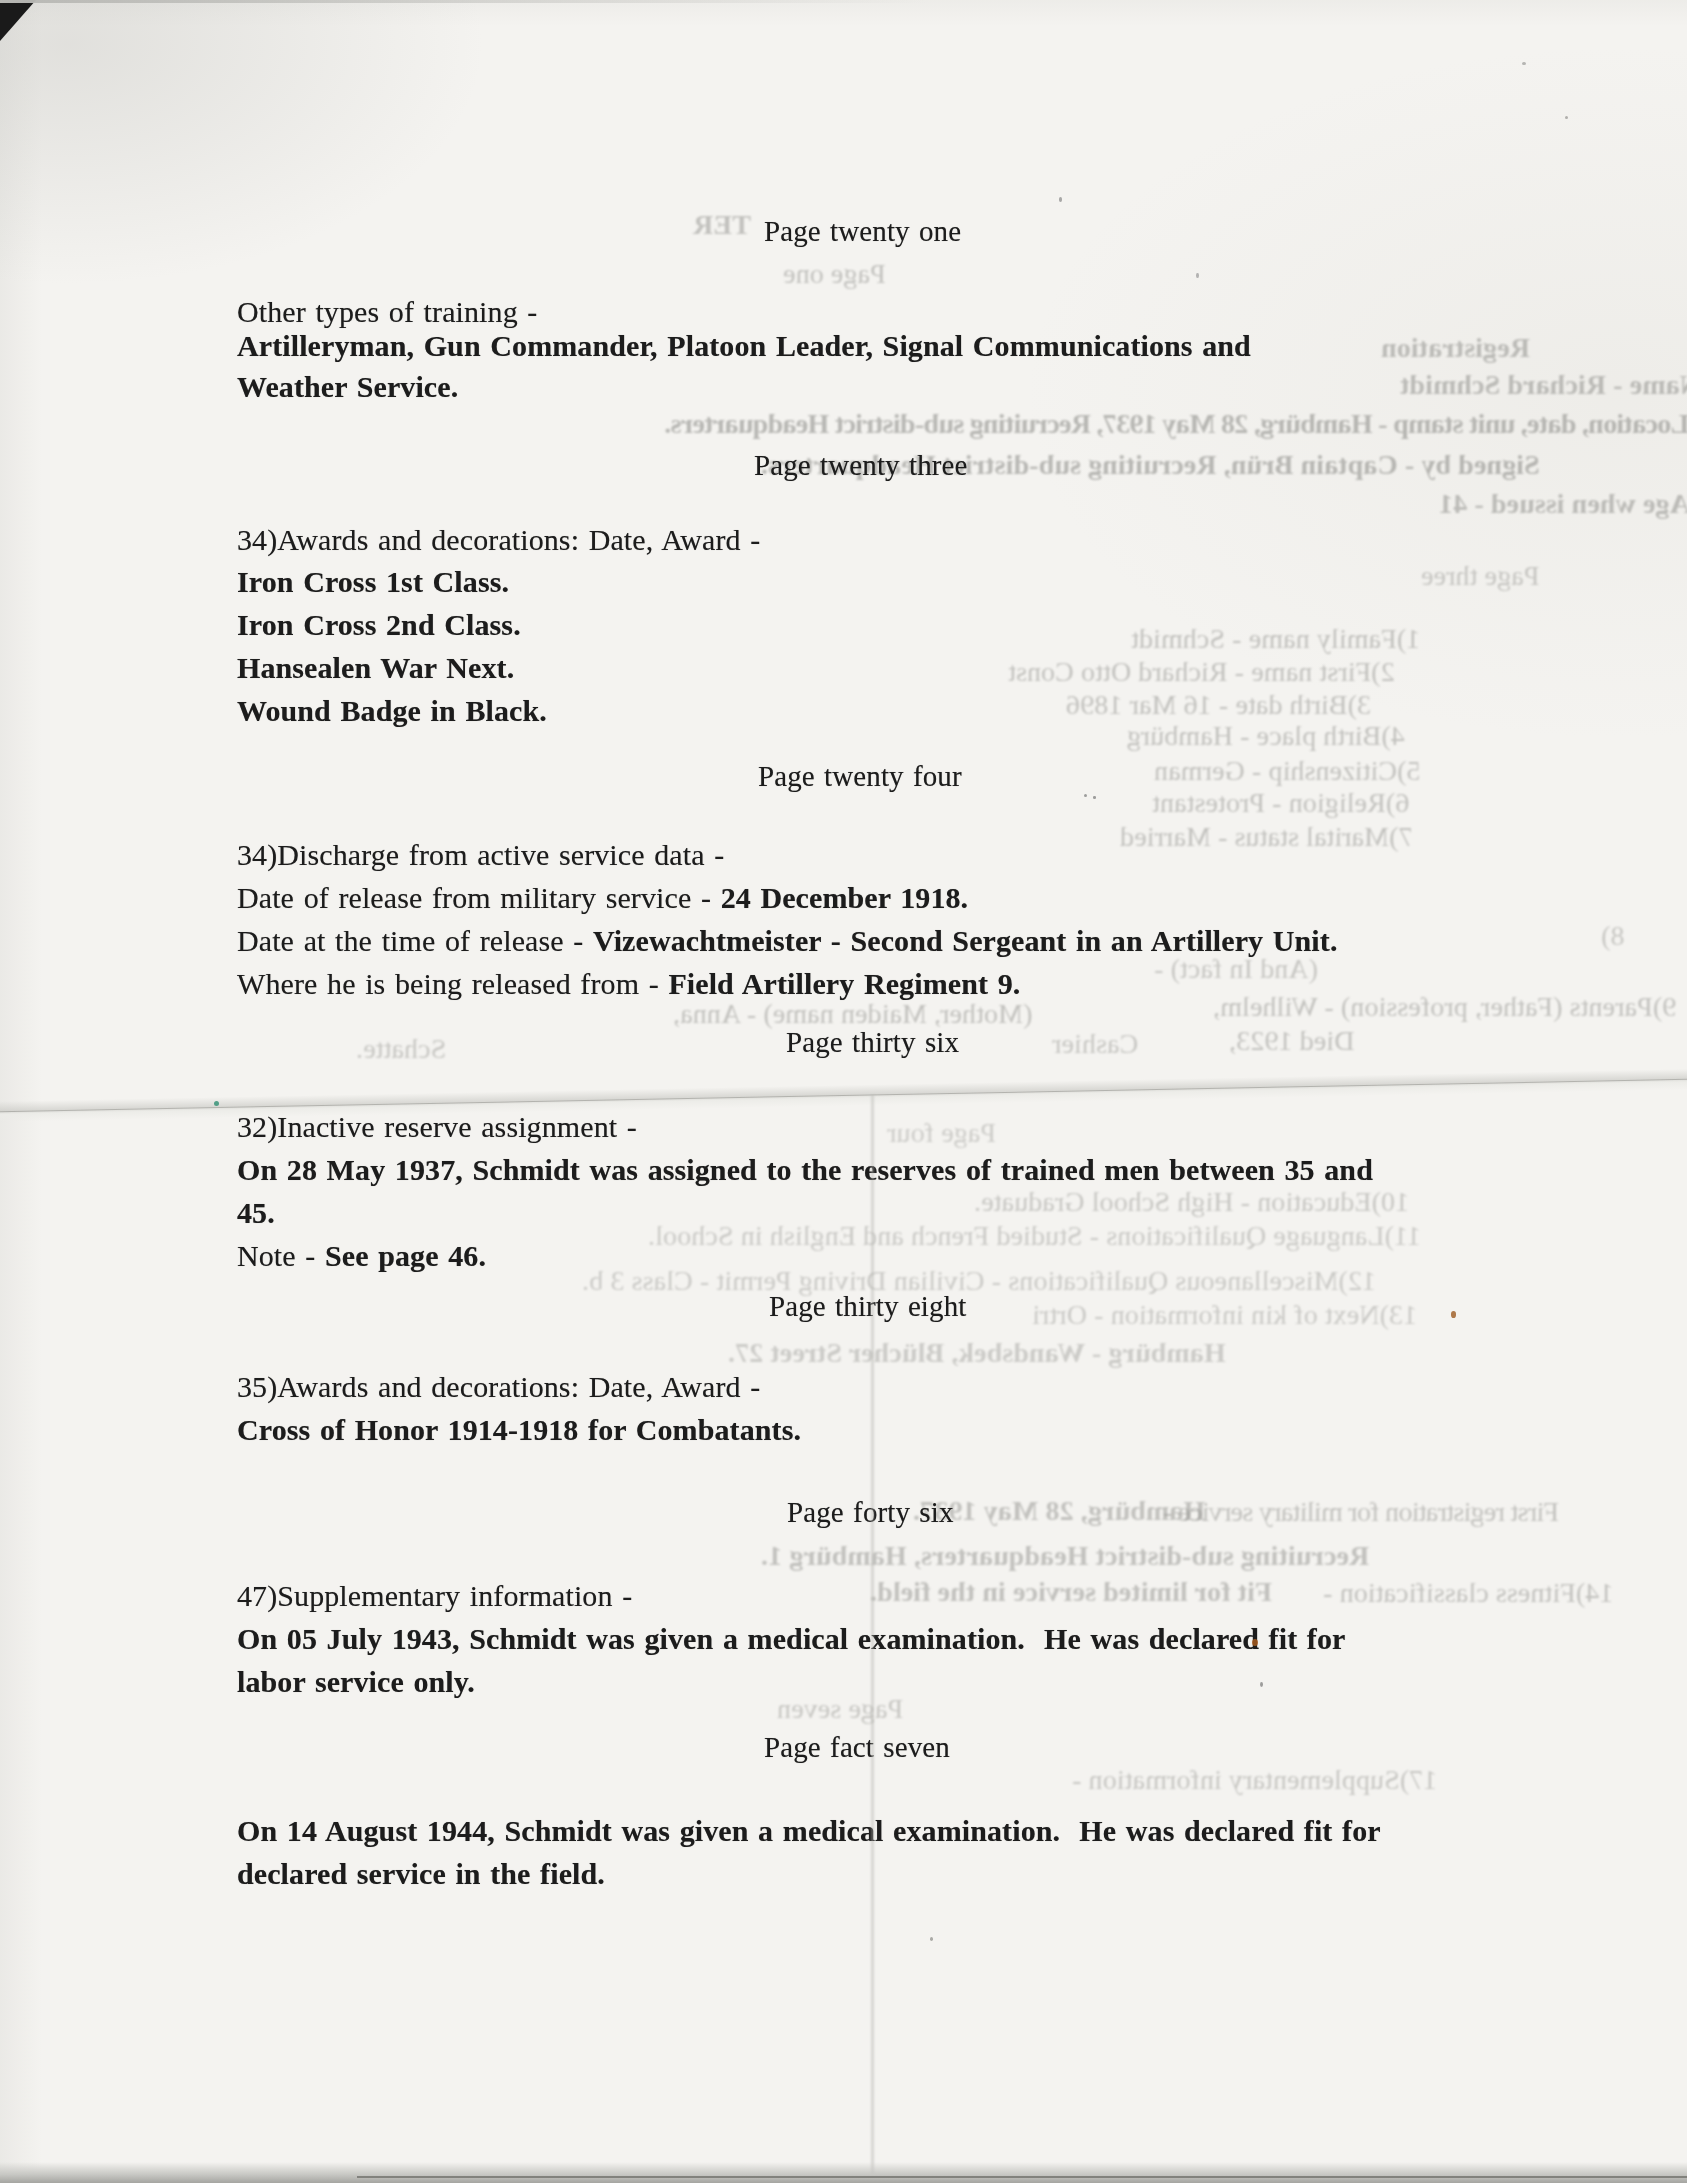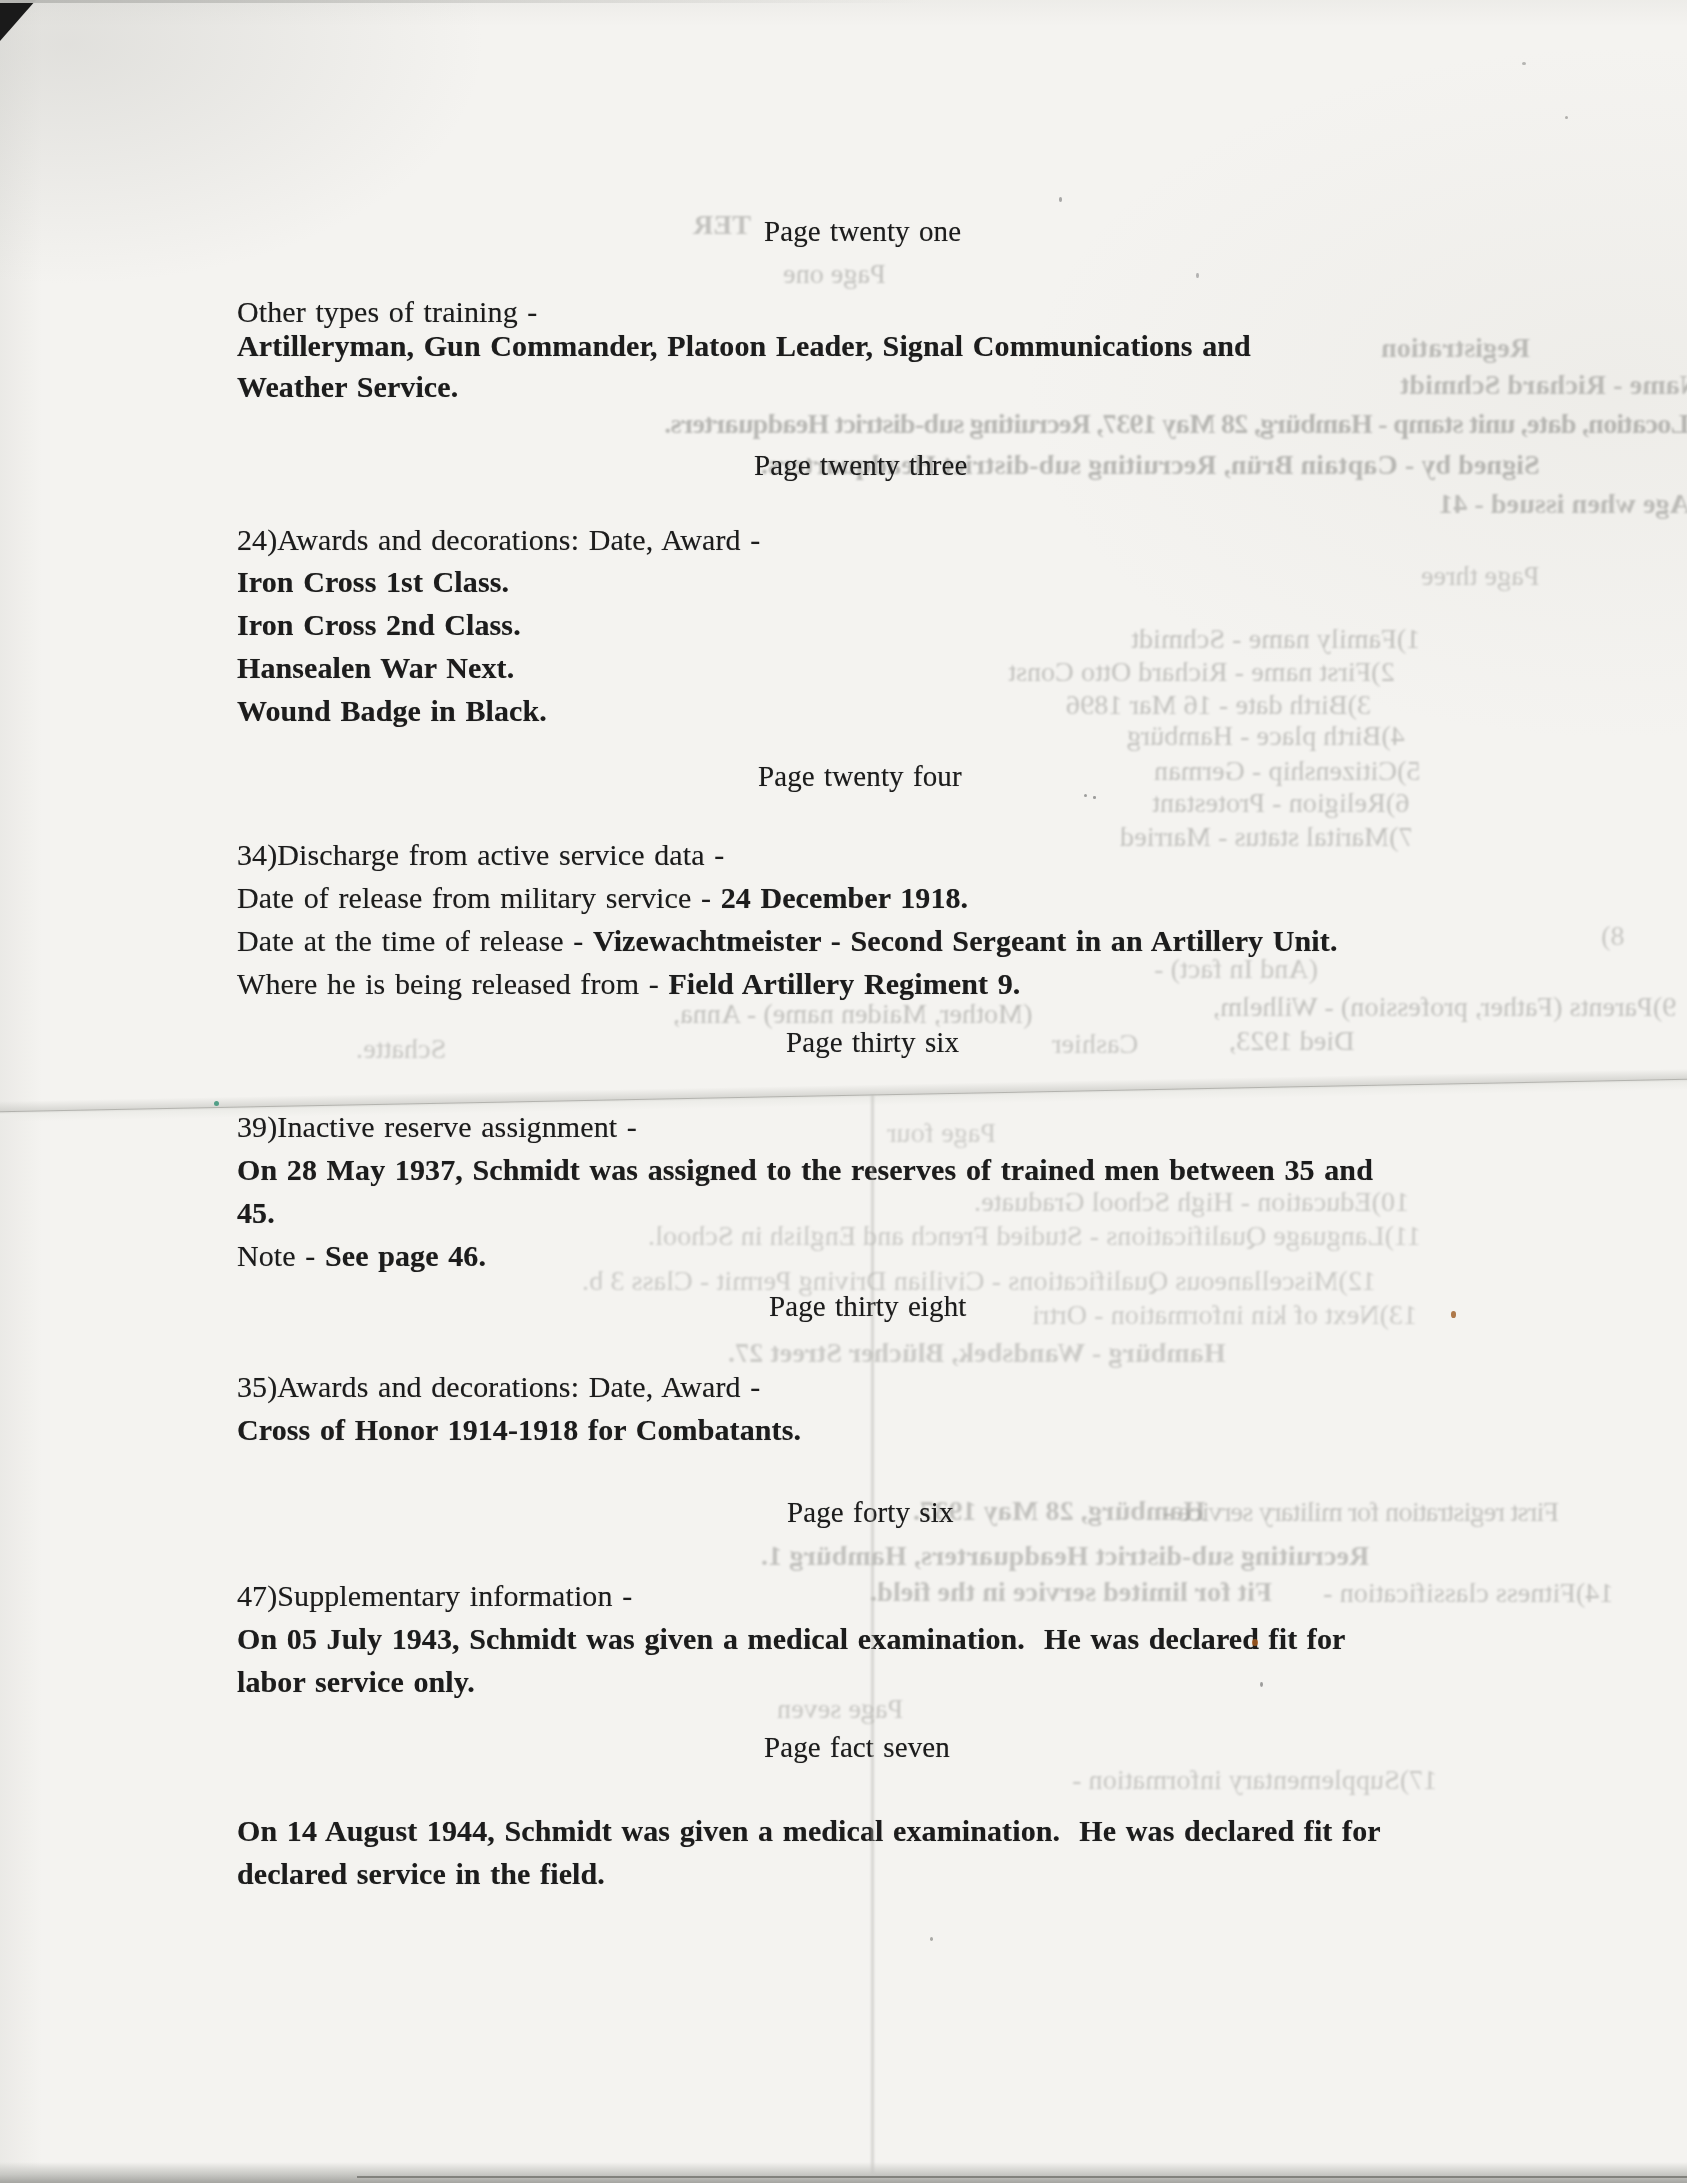--- a/index.html
+++ b/index.html
@@ -81,32 +81,32 @@
     <span class="bl" style="left:777px;top:1693px;opacity:.45">Page seven</span>
     <span class="bl" style="left:1072px;top:1764px;opacity:.45">17)Supplementary information -</span>
   </div>
 
   <div>
     <div class="fg-line hdr" style="left:764px;top:216px"><span>Page twenty one</span></div>
     <div class="fg-line" style="left:237px;top:295px"><span>Other types of training -</span></div>
     <div class="fg-line b" style="left:237px;top:329px"><span>Artilleryman, Gun Commander, Platoon Leader, Signal Communications and</span></div>
     <div class="fg-line b" style="left:237px;top:370px"><span>Weather Service.</span></div>
     <div class="fg-line hdr" style="left:754px;top:450px"><span>Page twenty three</span></div>
-    <div class="fg-line" style="left:237px;top:523px"><span>24)Awards and decorations: Date, Award -</span></div>
+    <div class="fg-line" style="left:237px;top:523px"><span>34)Awards and decorations: Date, Award -</span></div>
     <div class="fg-line b" style="left:237px;top:565px"><span>Iron Cross 1st Class.</span></div>
     <div class="fg-line b" style="left:237px;top:608px"><span>Iron Cross 2nd Class.</span></div>
     <div class="fg-line b" style="left:237px;top:651px"><span>Hansealen War Next.</span></div>
     <div class="fg-line b" style="left:237px;top:694px"><span>Wound Badge in Black.</span></div>
     <div class="fg-line hdr" style="left:758px;top:761px"><span>Page twenty four</span></div>
     <div class="fg-line" style="left:237px;top:838px"><span>34)Discharge from active service data -</span></div>
     <div class="fg-line" style="left:237px;top:881px"><span>Date of release from military service - </span><span class="b">24 December 1918.</span></div>
     <div class="fg-line" style="left:237px;top:924px"><span>Date at the time of release - </span><span class="b">Vizewachtmeister - Second Sergeant in an Artillery Unit.</span></div>
     <div class="fg-line" style="left:237px;top:967px"><span>Where he is being released from - </span><span class="b">Field Artillery Regiment 9.</span></div>
     <div class="fg-line hdr" style="left:786px;top:1027px"><span>Page thirty six</span></div>
-    <div class="fg-line" style="left:237px;top:1110px"><span>39)Inactive reserve assignment -</span></div>
+    <div class="fg-line" style="left:237px;top:1110px"><span>32)Inactive reserve assignment -</span></div>
     <div class="fg-line b" style="left:237px;top:1153px"><span>On 28 May 1937, Schmidt was assigned to the reserves of trained men between 35 and</span></div>
     <div class="fg-line b" style="left:237px;top:1196px"><span>45.</span></div>
     <div class="fg-line" style="left:237px;top:1239px"><span>Note - </span><span class="b">See page 46.</span></div>
     <div class="fg-line hdr" style="left:769px;top:1291px"><span>Page thirty eight</span></div>
     <div class="fg-line" style="left:237px;top:1370px"><span>35)Awards and decorations: Date, Award -</span></div>
     <div class="fg-line b" style="left:237px;top:1413px"><span>Cross of Honor 1914-1918 for Combatants.</span></div>
     <div class="fg-line hdr" style="left:787px;top:1497px"><span>Page forty six</span></div>
     <div class="fg-line" style="left:237px;top:1579px"><span>47)Supplementary information -</span></div>
     <div class="fg-line b" style="left:237px;top:1622px"><span>On 05 July 1943, Schmidt was given a medical examination.&nbsp; He was declared fit for</span></div>
     <div class="fg-line b" style="left:237px;top:1665px"><span>labor service only.</span></div>

